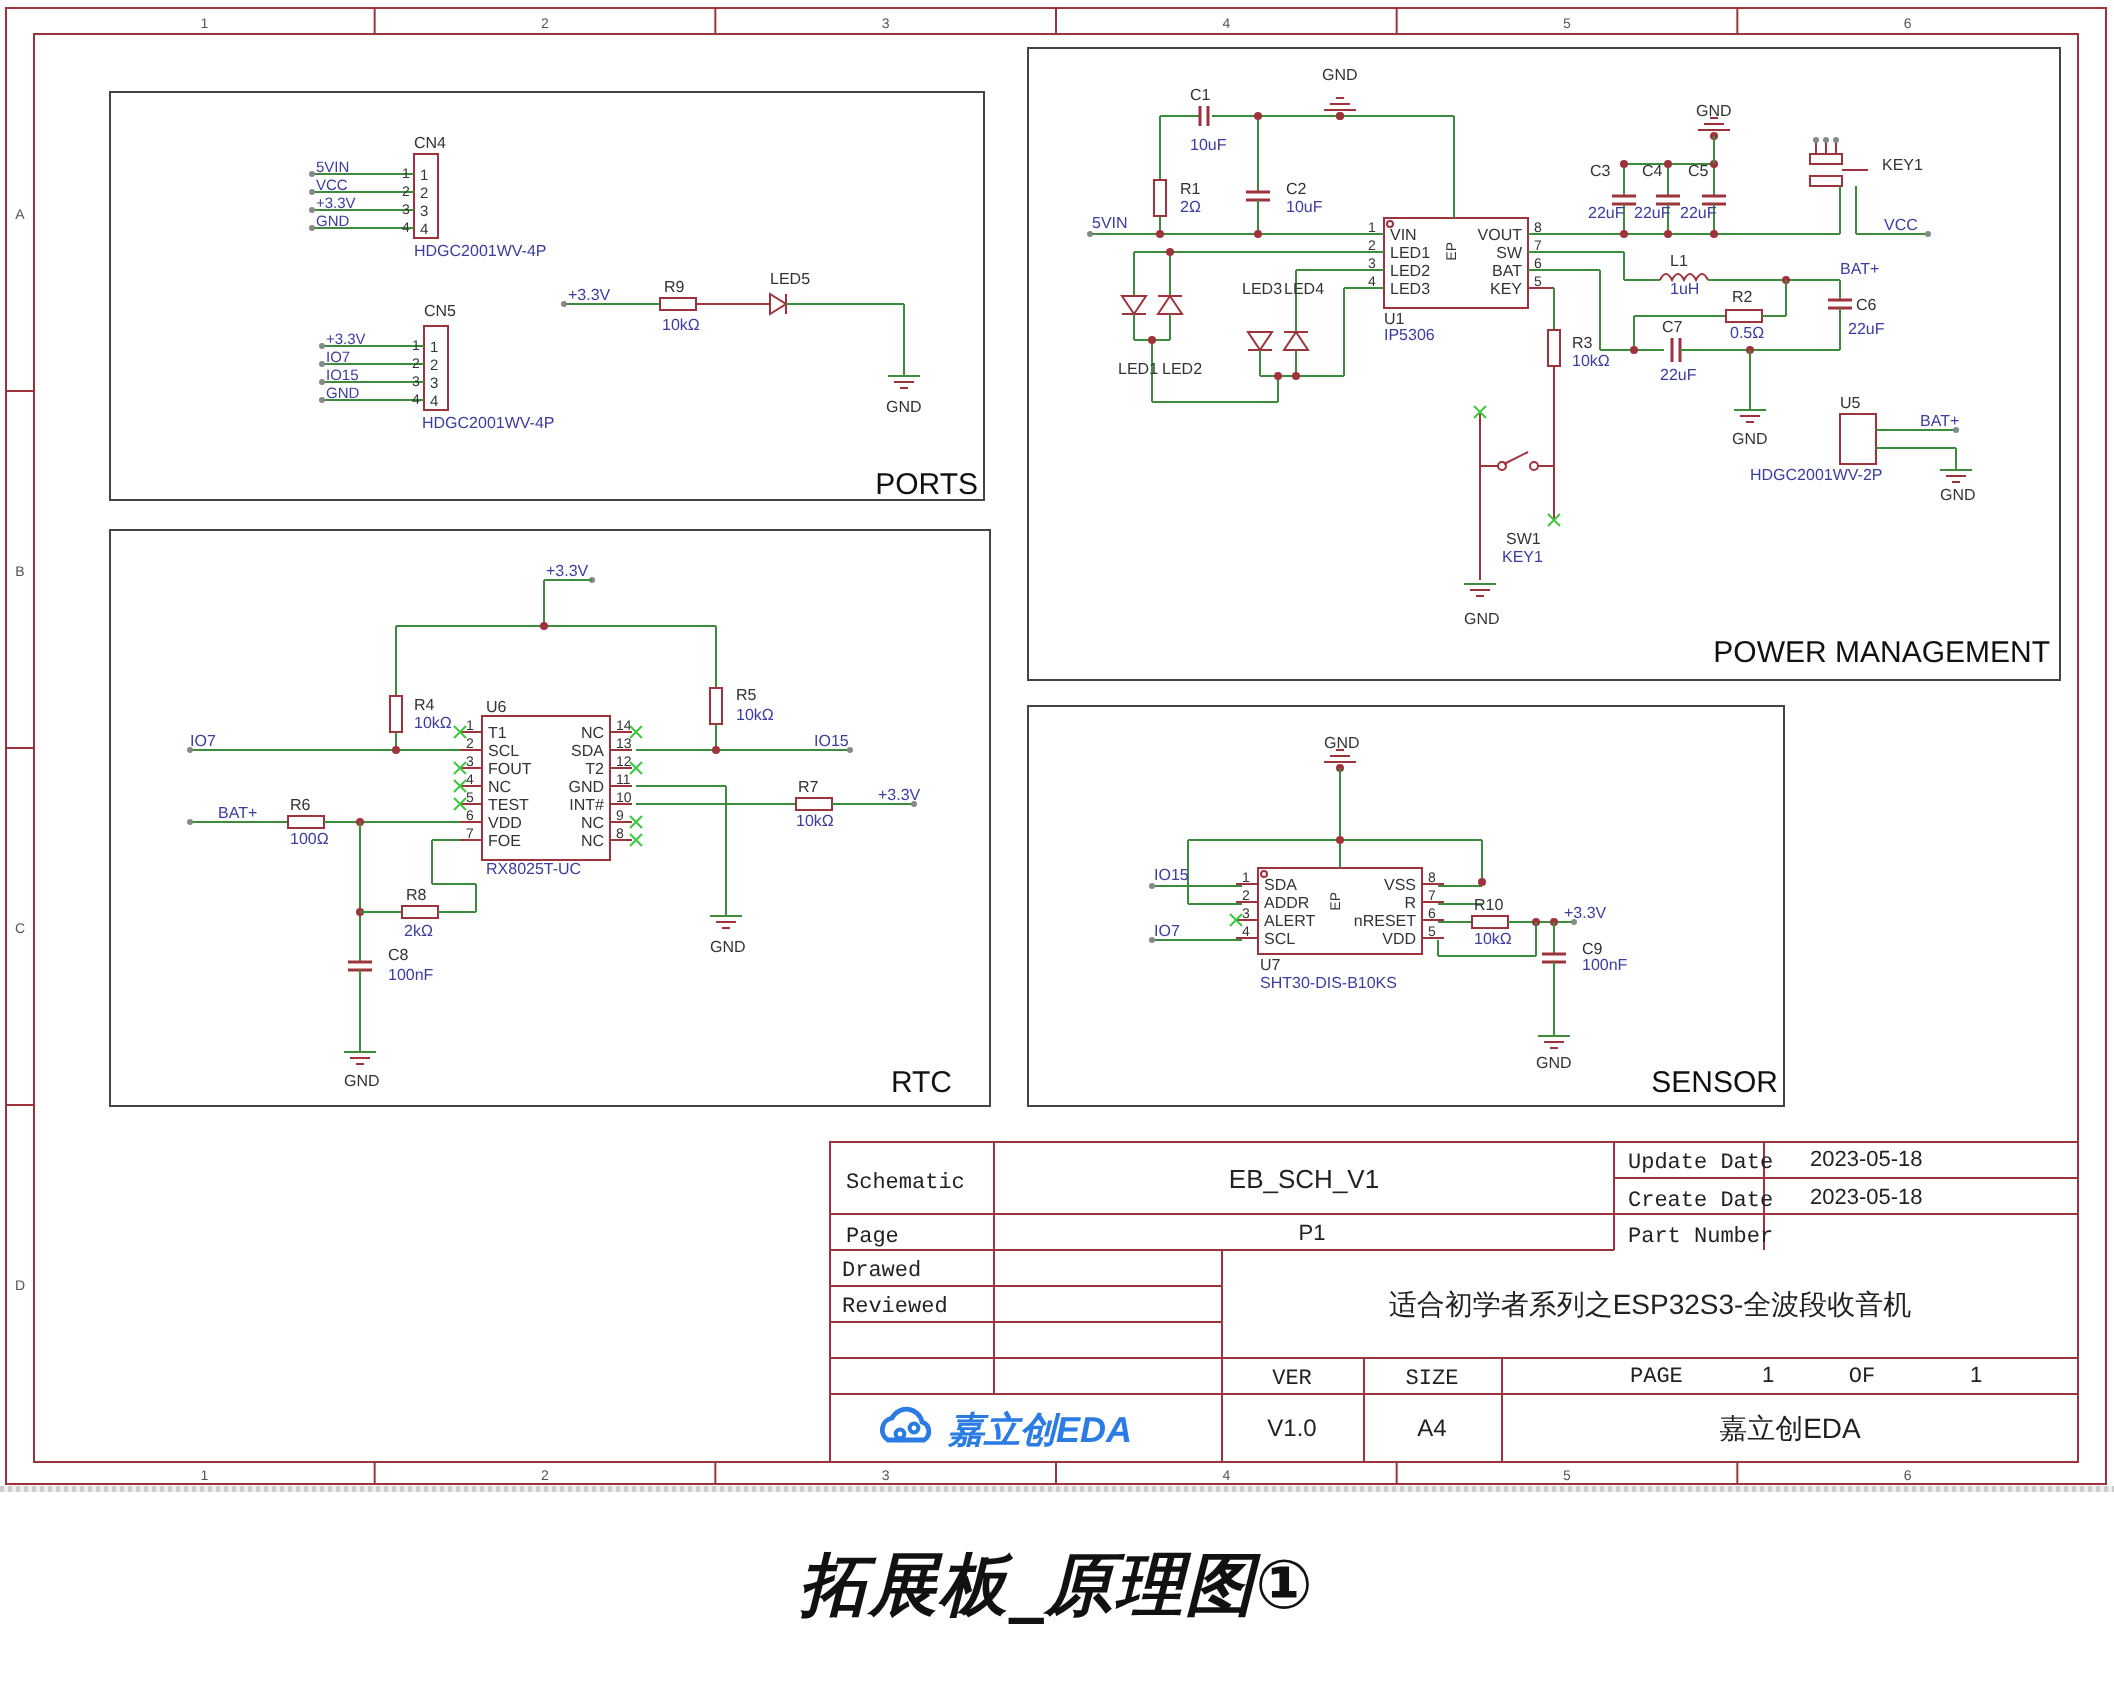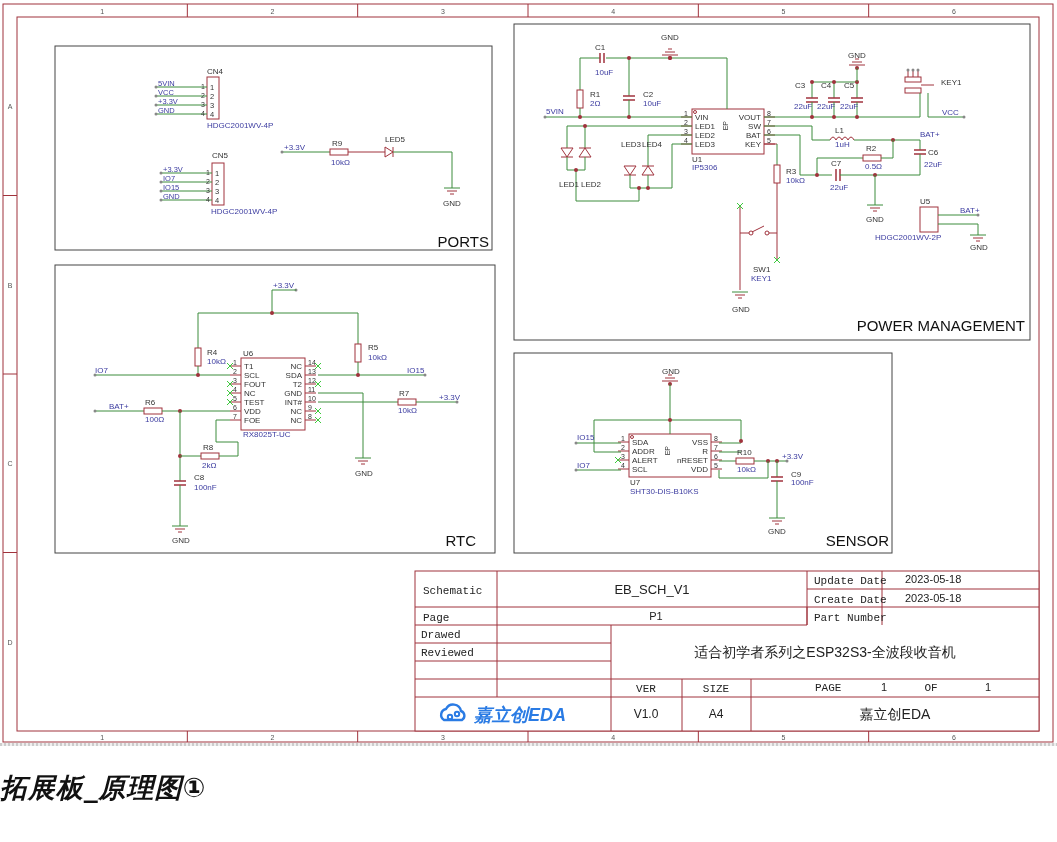--- a/index.html
+++ b/index.html
@@ -1,20 +1,20 @@
 <!DOCTYPE html>
 <html><head>
 <meta charset="utf-8">
 <style>
   html,body{margin:0;padding:0;background:#fff;}
   body{width:1057px;height:842px;position:relative;overflow:hidden;font-family:"Liberation Sans",sans-serif;}
   #sheet{position:absolute;left:0;top:0;width:1057px;height:745px;}
   svg text{font-family:"Liberation Sans",sans-serif;}
   .mono{font-family:"Liberation Mono",monospace;}
-  .caption{position:absolute;left:0;top:770px;width:1057px;font-family:"DejaVu Sans",sans-serif;font-weight:bold;font-style:italic;font-size:27px;color:#111;letter-spacing:1px;}
+  .caption{position:absolute;left:0;top:770px;width:1057px;text-align:center;font-family:"DejaVu Sans",sans-serif;font-weight:bold;font-style:italic;font-size:34px;color:#111;letter-spacing:1px;}
   .sep{position:absolute;left:0;top:743px;width:1057px;height:3px;background:repeating-linear-gradient(90deg,#ccc 0 2px,#eee 2px 4px);}
 </style>
 </head>
 <body>
 
 <div class="sep"></div>
 
 <svg id="sheet" width="1057" height="745" viewBox="0 0 1057 745">
 
   <rect x="3" y="4" width="1050" height="738" fill="none" stroke="#a0323c" stroke-width="1"></rect>

